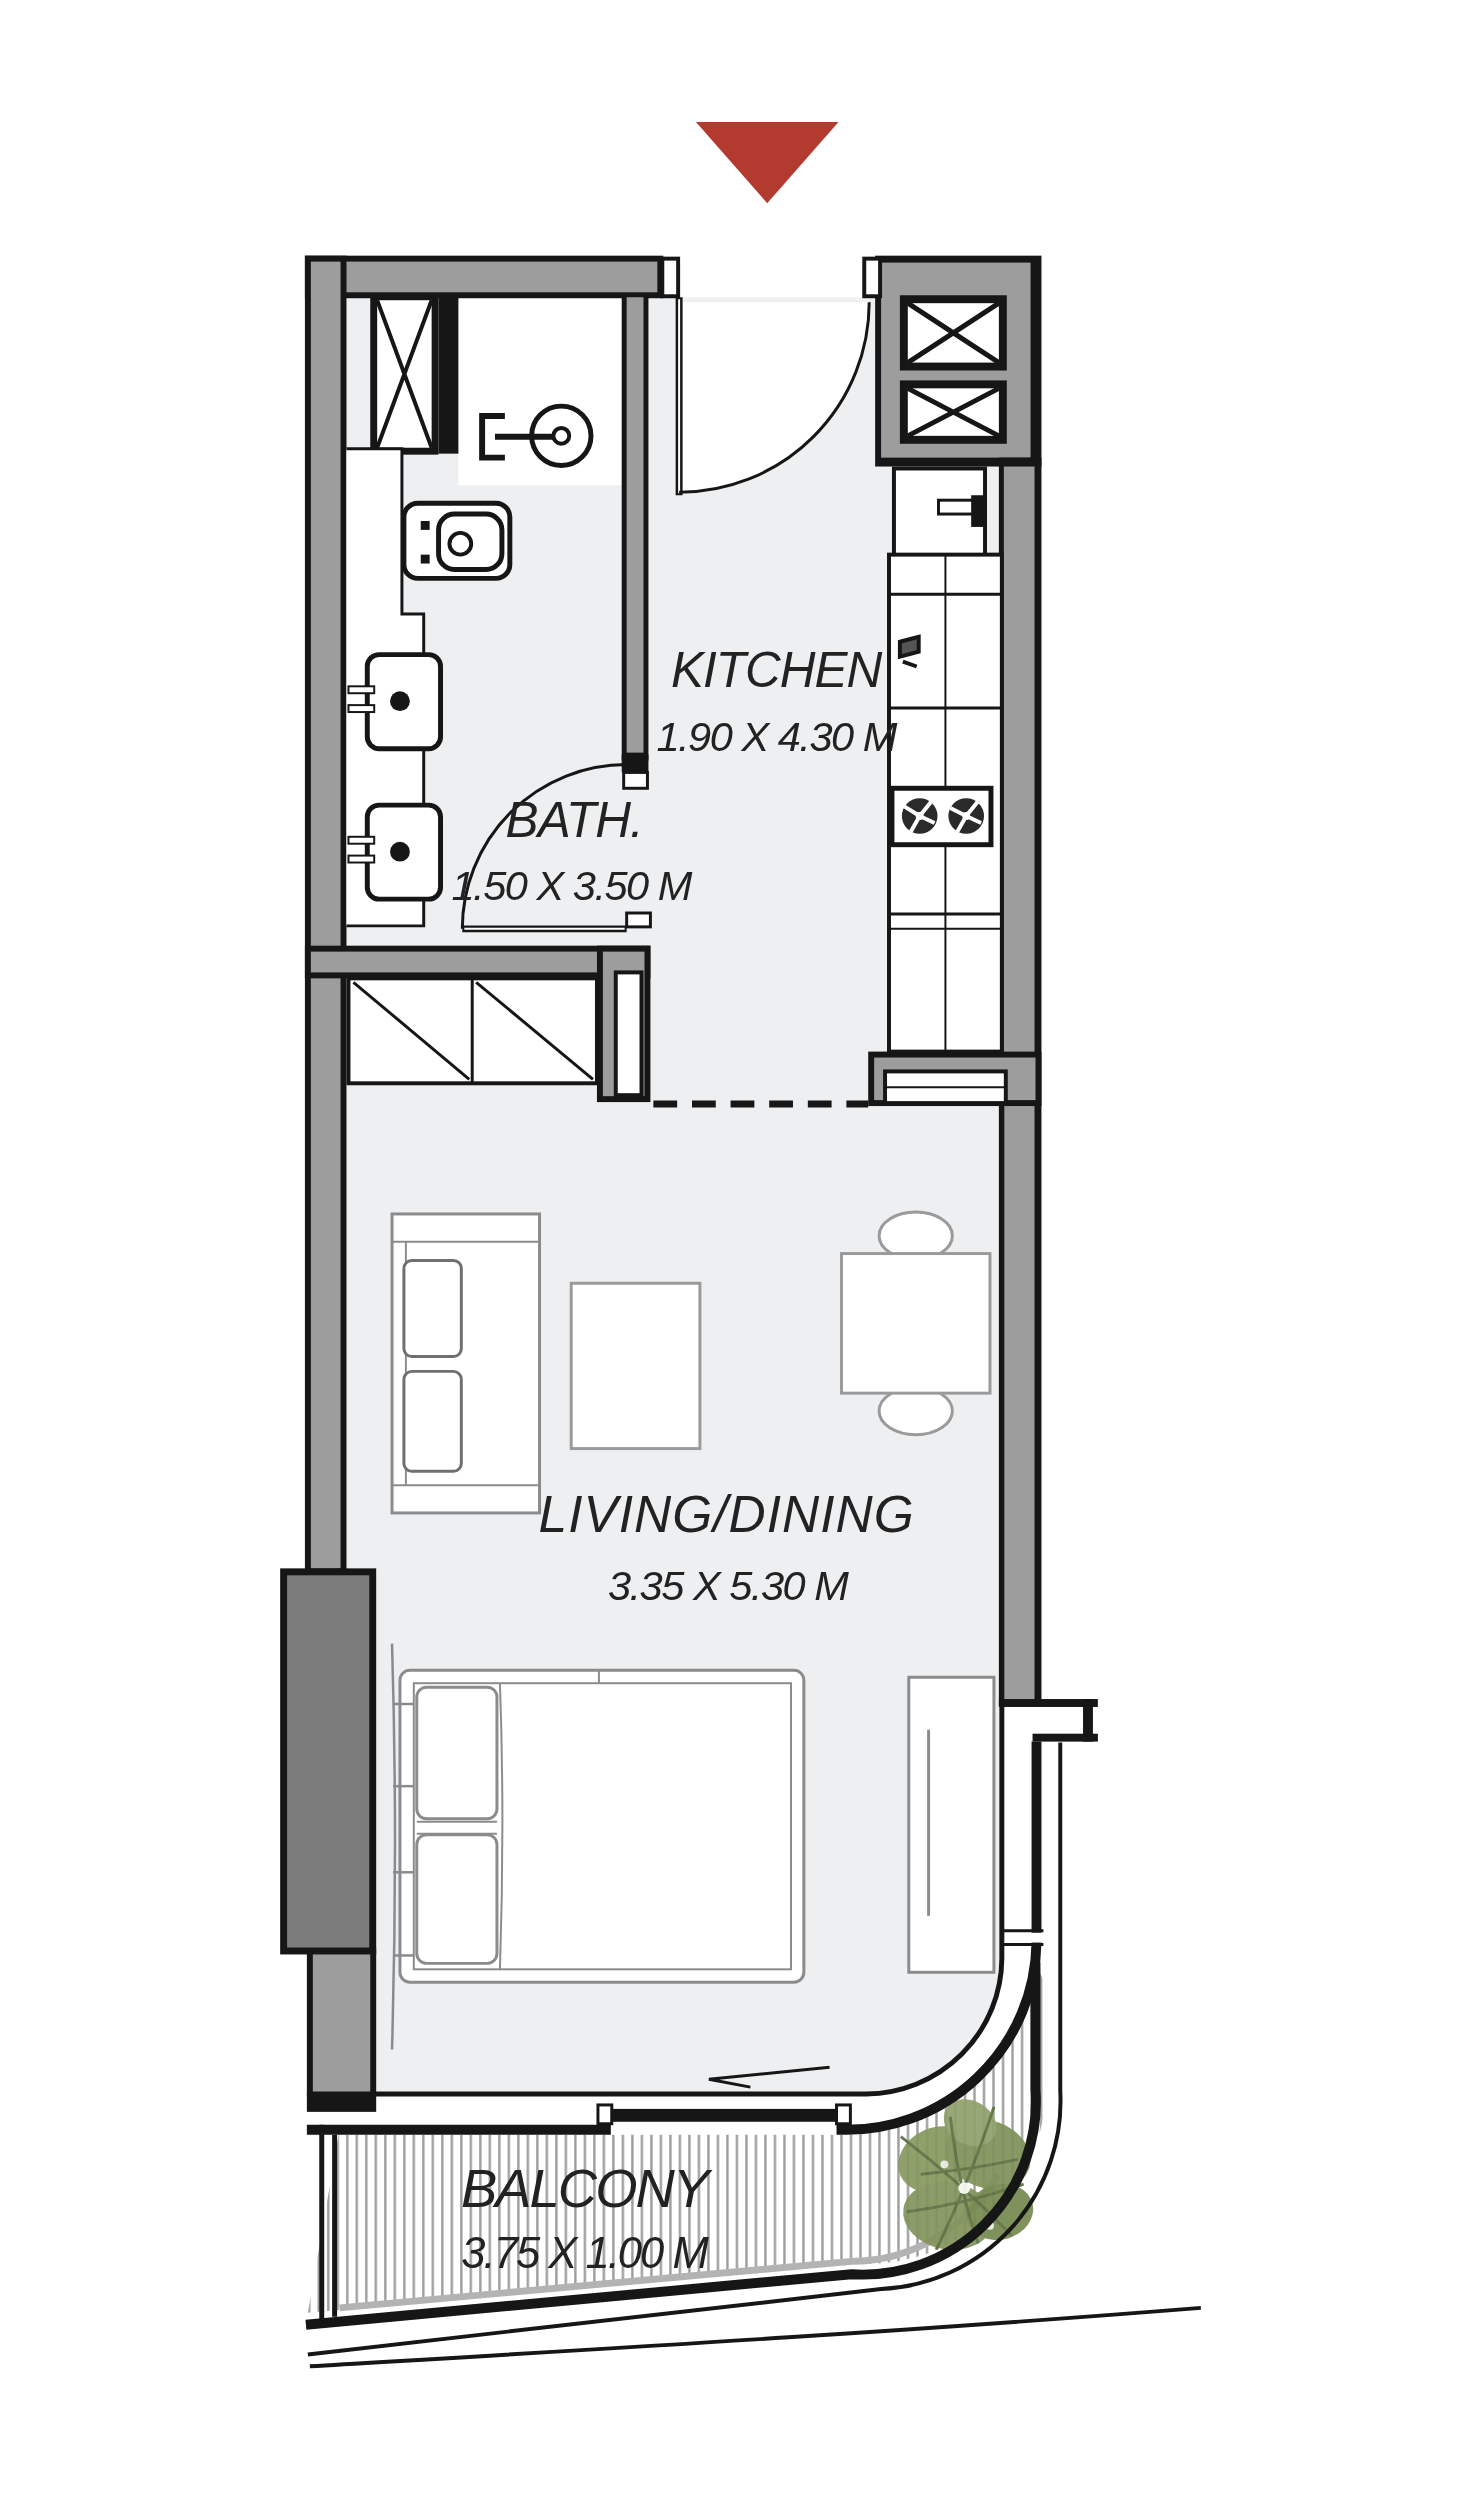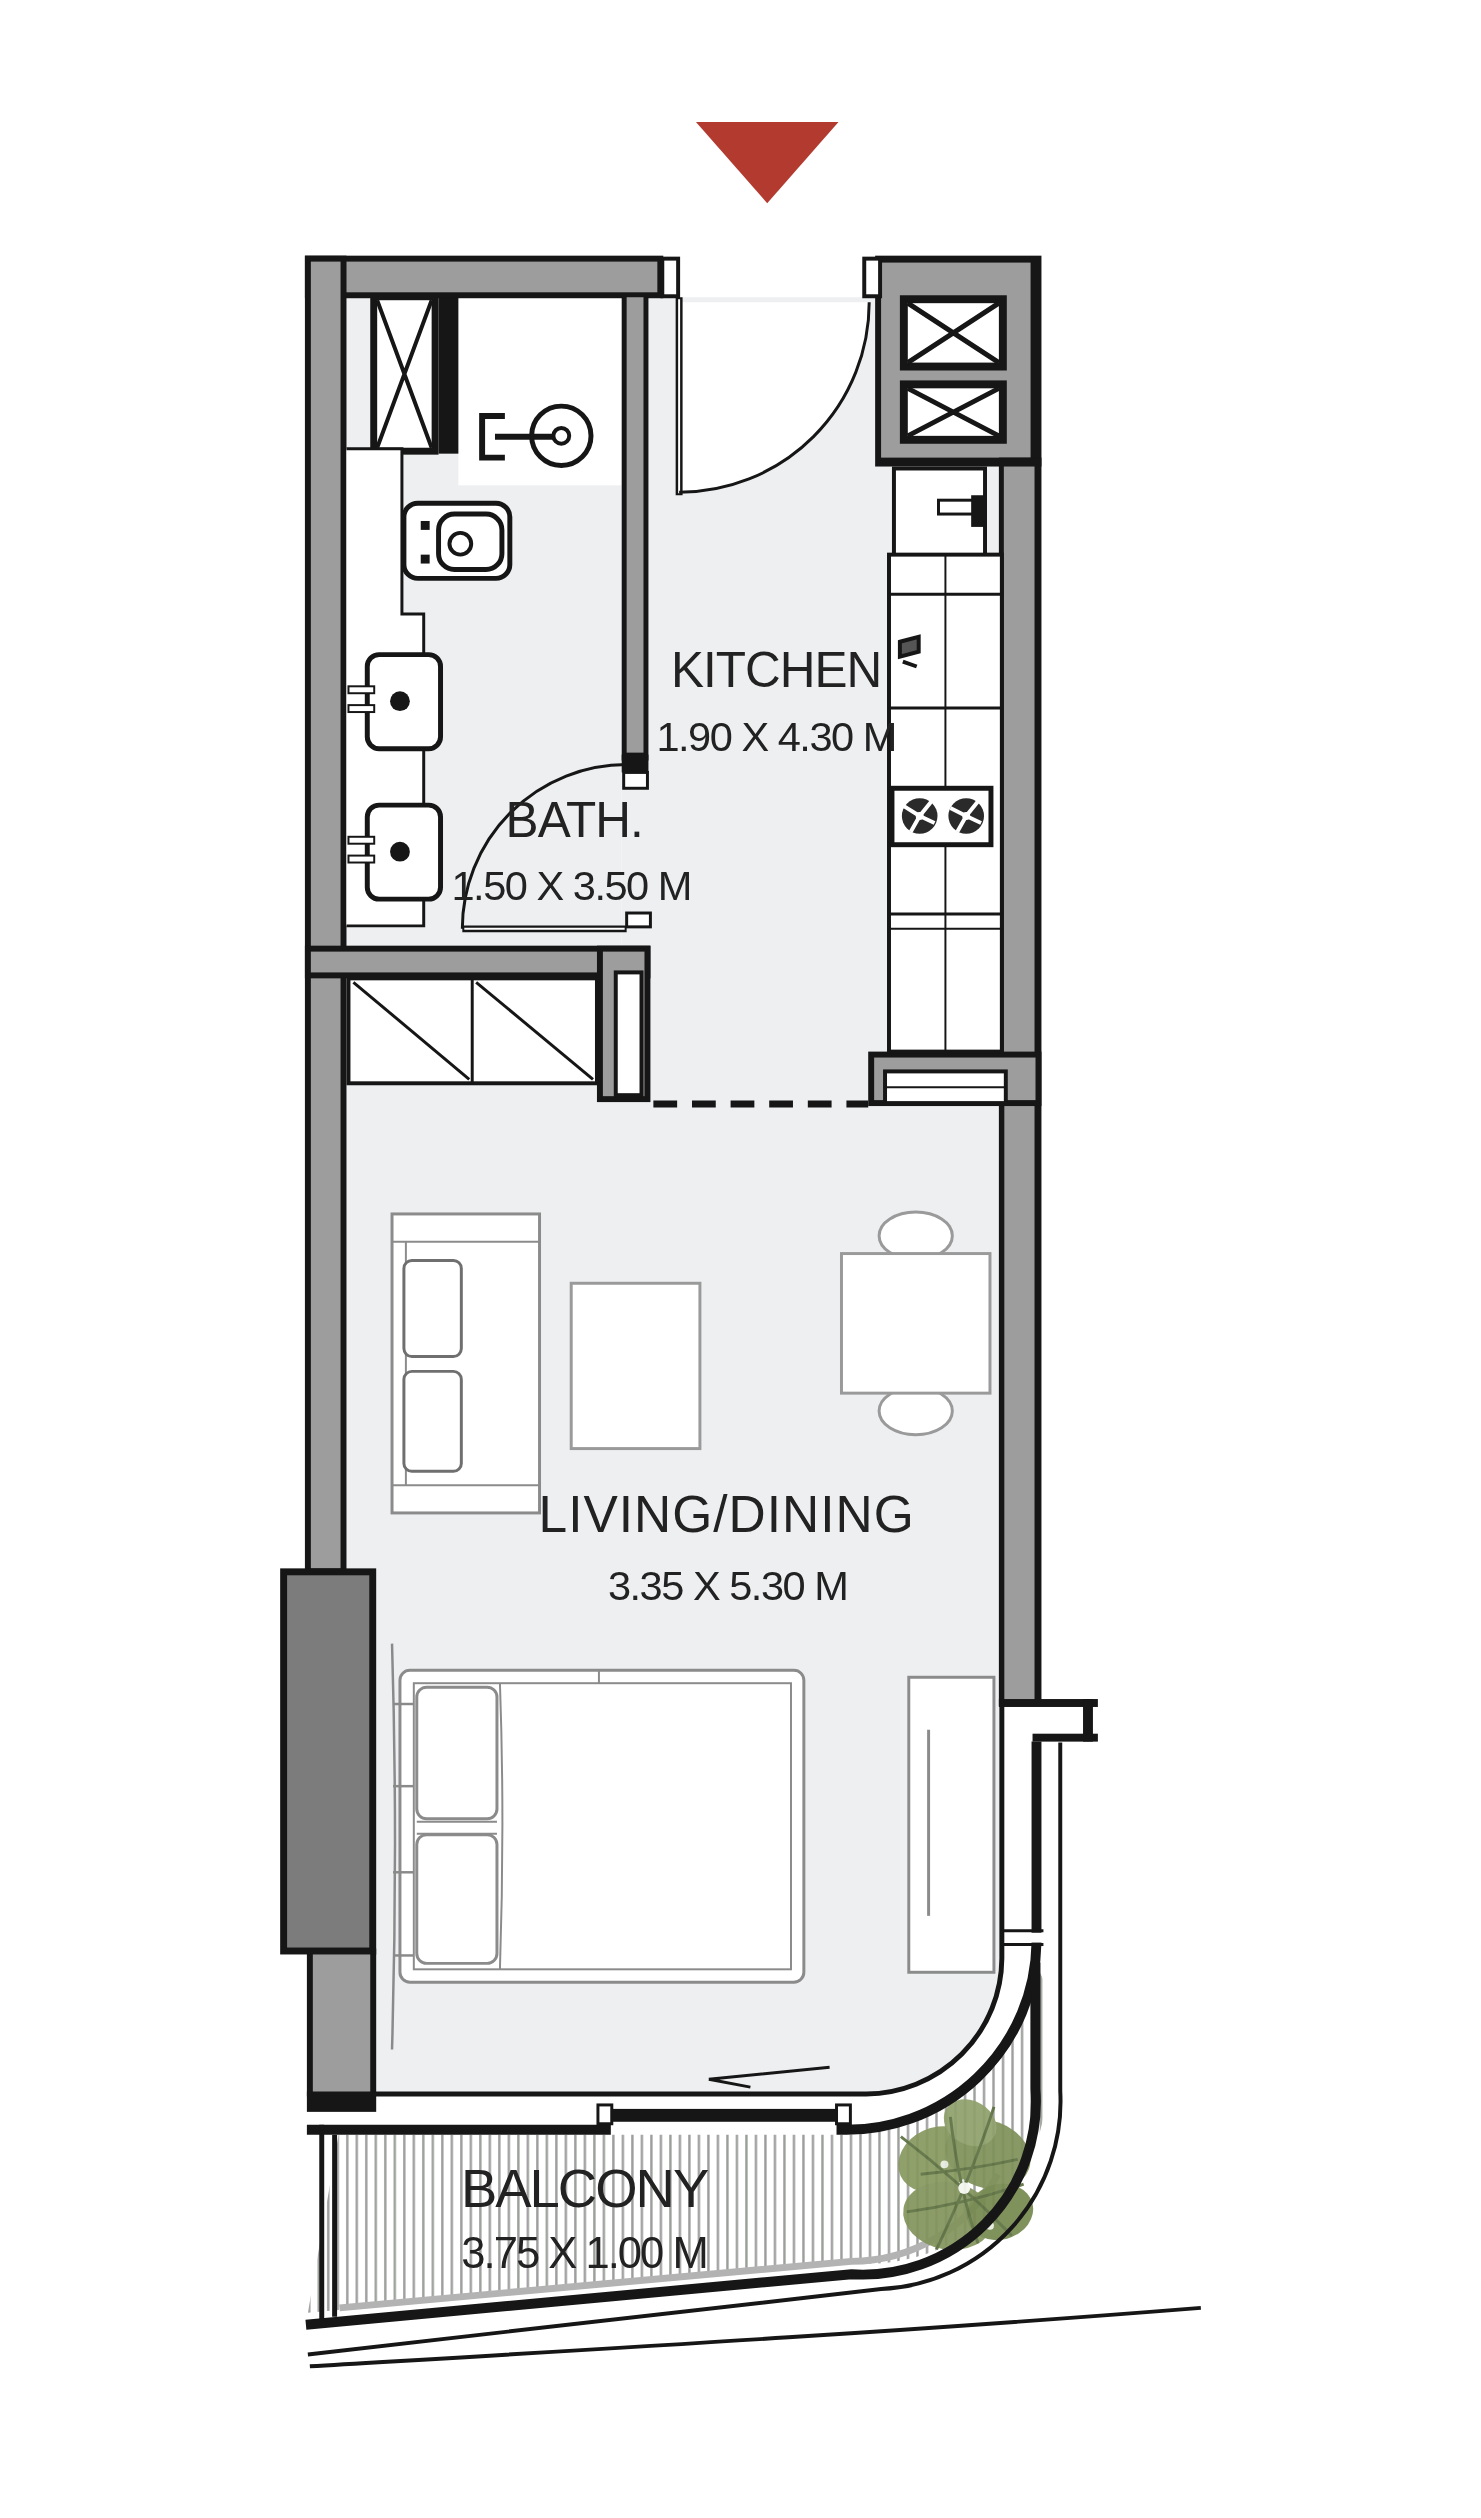--- a/index.html
+++ b/index.html
@@ -1,16 +1,16 @@
 <!DOCTYPE html>
 <html><head>
 <meta charset="utf-8">
 <style>
   html,body{margin:0;padding:0;background:#ffffff;}
-  #page{width:1481px;height:2519px;position:relative;background:#ffffff;overflow:hidden;}
+  #page{width:1481px;height:2519px;position:relative;background:#ffffff;overflow:hidden;font-style:italic;}
   svg{position:absolute;top:0;left:0;}
   text{font-family:"Liberation Sans", sans-serif;fill:#222222;}
 </style>
 </head>
 <body>
 <div id="page">
 <svg width="1481" height="2519" viewBox="0 0 1496 2544">
 <defs>
   <pattern id="hatch" width="9.6" height="12" patternUnits="userSpaceOnUse">
     <rect width="9.6" height="12" fill="#ffffff"></rect>

